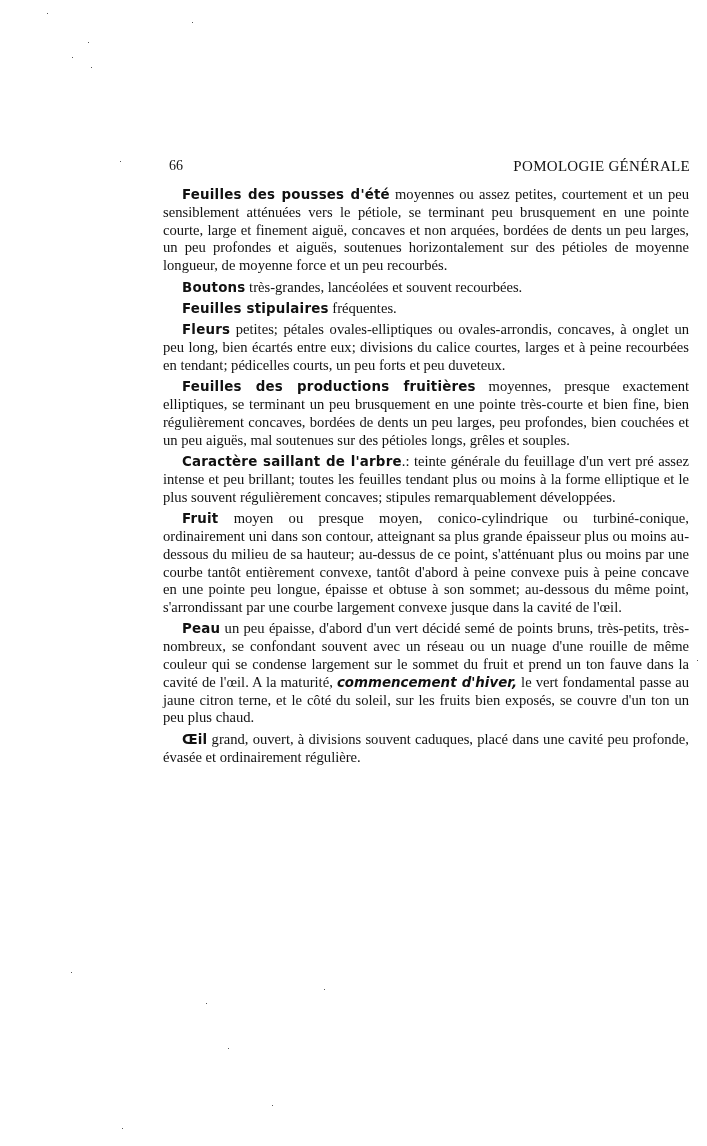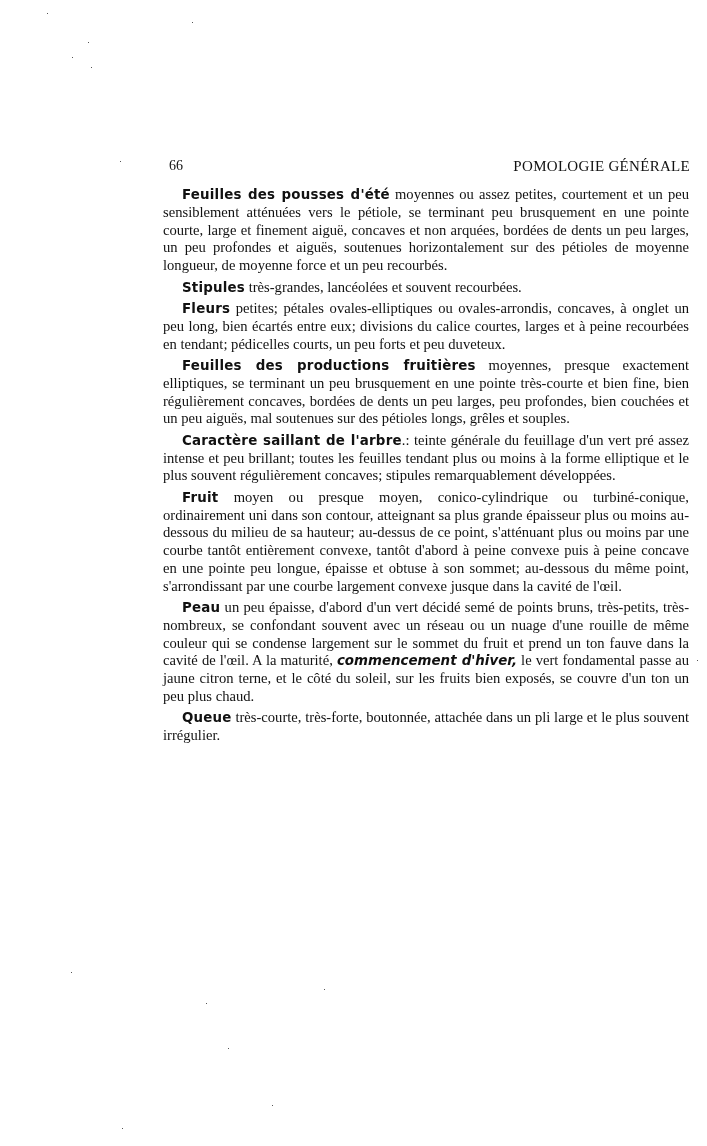--- a/index.html
+++ b/index.html
@@ -76,36 +76,37 @@
 <body>
 
 <div class="page-header">
   <span class="page-number">66</span>
   <span class="running-title">POMOLOGIE GÉNÉRALE</span>
 </div>
 
 <div class="body-text">
   <p class="para"><span class="term">Feuilles des pousses d'été</span><span> moyennes ou assez petites, courtement et un peu sensiblement atténuées vers le pétiole, se terminant peu brusque­ment en une pointe courte, large et finement aiguë, concaves et non arquées, bordées de dents un peu larges, un peu profondes et aiguës, soutenues horizontalement sur des pétioles de moyenne longueur, de moyenne force et un peu recourbés.</span></p>
 
-  <p class="para"><span class="term">Stipules</span><span> très-grandes, lancéolées et souvent recourbées.</span></p>
+  <p class="para"><span class="term">Boutons</span><span> très-grandes, lancéolées et souvent recourbées.</span></p>
 
+  <p class="para"><span class="term">Feuilles stipulaires</span><span> fréquentes.</span></p>
 
 
   <p class="para"><span class="term">Fleurs</span><span> petites; pétales ovales-elliptiques ou ovales-arrondis, concaves, à onglet un peu long, bien écartés entre eux; divisions du calice courtes, larges et à peine recourbées en tendant; pédicelles courts, un peu forts et peu duveteux.</span></p>
 
   <p class="para"><span class="term">Feuilles des productions fruitières</span><span> moyennes, presque exacte­ment elliptiques, se terminant un peu brusquement en une pointe très-courte et bien fine, bien régulièrement concaves, bordées de dents un peu larges, peu profondes, bien couchées et un peu aiguës, mal soutenues sur des pétioles longs, grêles et souples.</span></p>
 
   <p class="para"><span class="term">Caractère saillant de l'arbre</span><span>.: teinte générale du feuillage d'un vert pré assez intense et peu brillant; toutes les feuilles tendant plus ou moins à la forme elliptique et le plus souvent régulièrement concaves; stipules remarquablement développées.</span></p>
 
   <p class="para"><span class="term">Fruit</span><span> moyen ou presque moyen, conico-cylindrique ou turbiné-conique, ordinairement uni dans son contour, atteignant sa plus grande épaisseur plus ou moins au-dessous du milieu de sa hauteur; au-dessus de ce point, s'atténuant plus ou moins par une courbe tantôt entièrement convexe, tantôt d'abord à peine convexe puis à peine concave en une pointe peu longue, épaisse et obtuse à son sommet; au-dessous du même point, s'ar­rondissant par une courbe largement convexe jusque dans la cavité de l'œil.</span></p>
 
   <p class="para"><span class="term">Peau</span><span> un peu épaisse, d'abord d'un vert décidé semé de points bruns, très-petits, très-nombreux, se confondant souvent avec un réseau ou un nuage d'une rouille de même couleur qui se condense largement sur le sommet du fruit et prend un ton fauve dans la cavité de l'œil. A la maturité, </span><span class="inline-term">commencement d'hiver,</span><span> le vert fondamental passe au jaune citron terne, et le côté du soleil, sur les fruits bien exposés, se couvre d'un ton un peu plus chaud.</span></p>
 
+  <p class="para"><span class="term">Œil</span><span> grand, ouvert, à divisions souvent caduques, placé dans une cavité peu profonde, évasée et ordinairement régulière.</span></p>
 
-  <p class="para"><span class="term">Queue</span><span> très-courte, très-forte, boutonnée, attachée dans un pli large et le plus souvent irrégulier.</span></p>
 
 </div>
 
 <div class="speck" style="left:47px;top:13px"></div>
 <div class="speck" style="left:88px;top:42px"></div>
 <div class="speck" style="left:72px;top:57px"></div>
 <div class="speck" style="left:91px;top:67px"></div>
 <div class="speck" style="left:192px;top:22px"></div>
 <div class="speck" style="left:120px;top:161px"></div>
 <div class="speck" style="left:697px;top:660px"></div>

